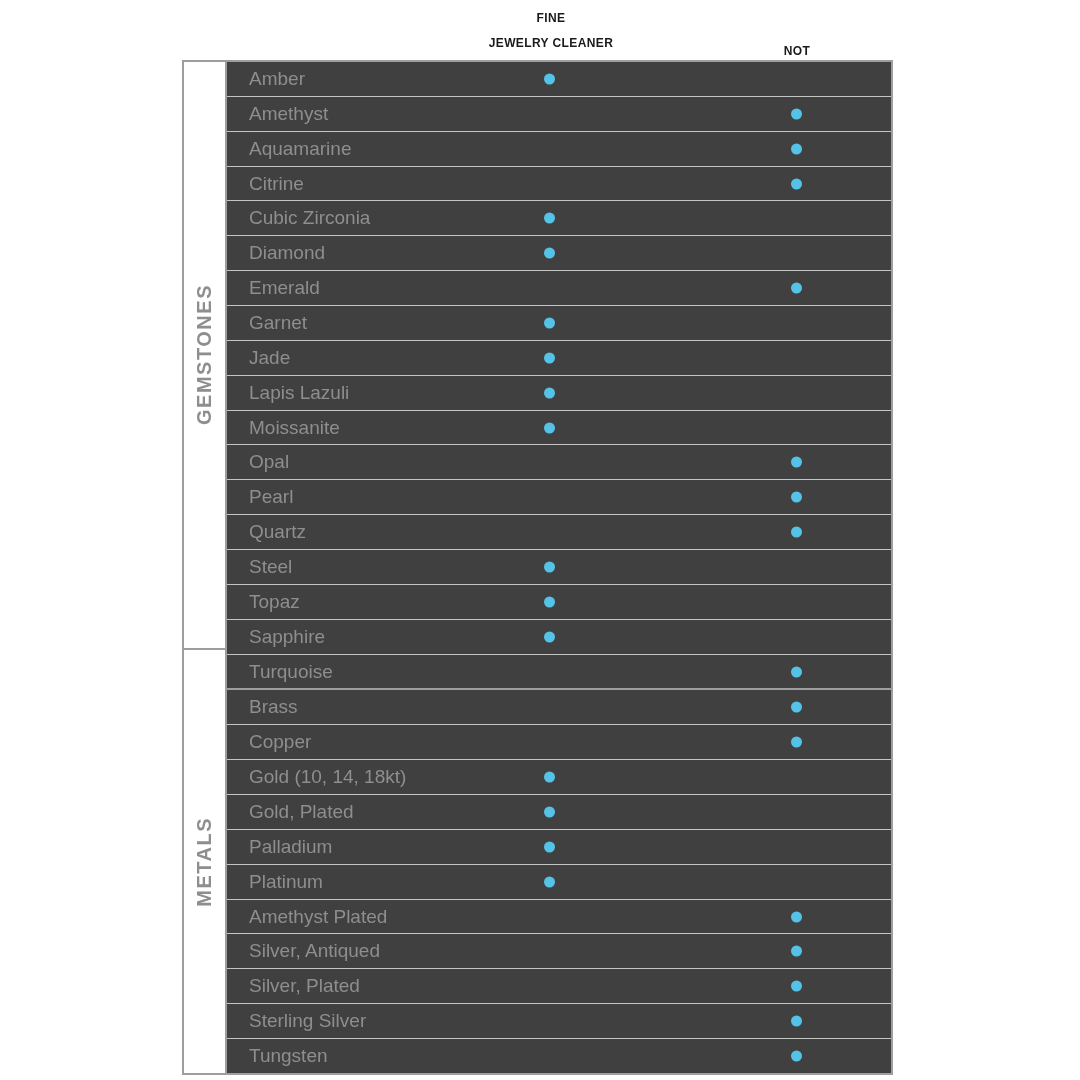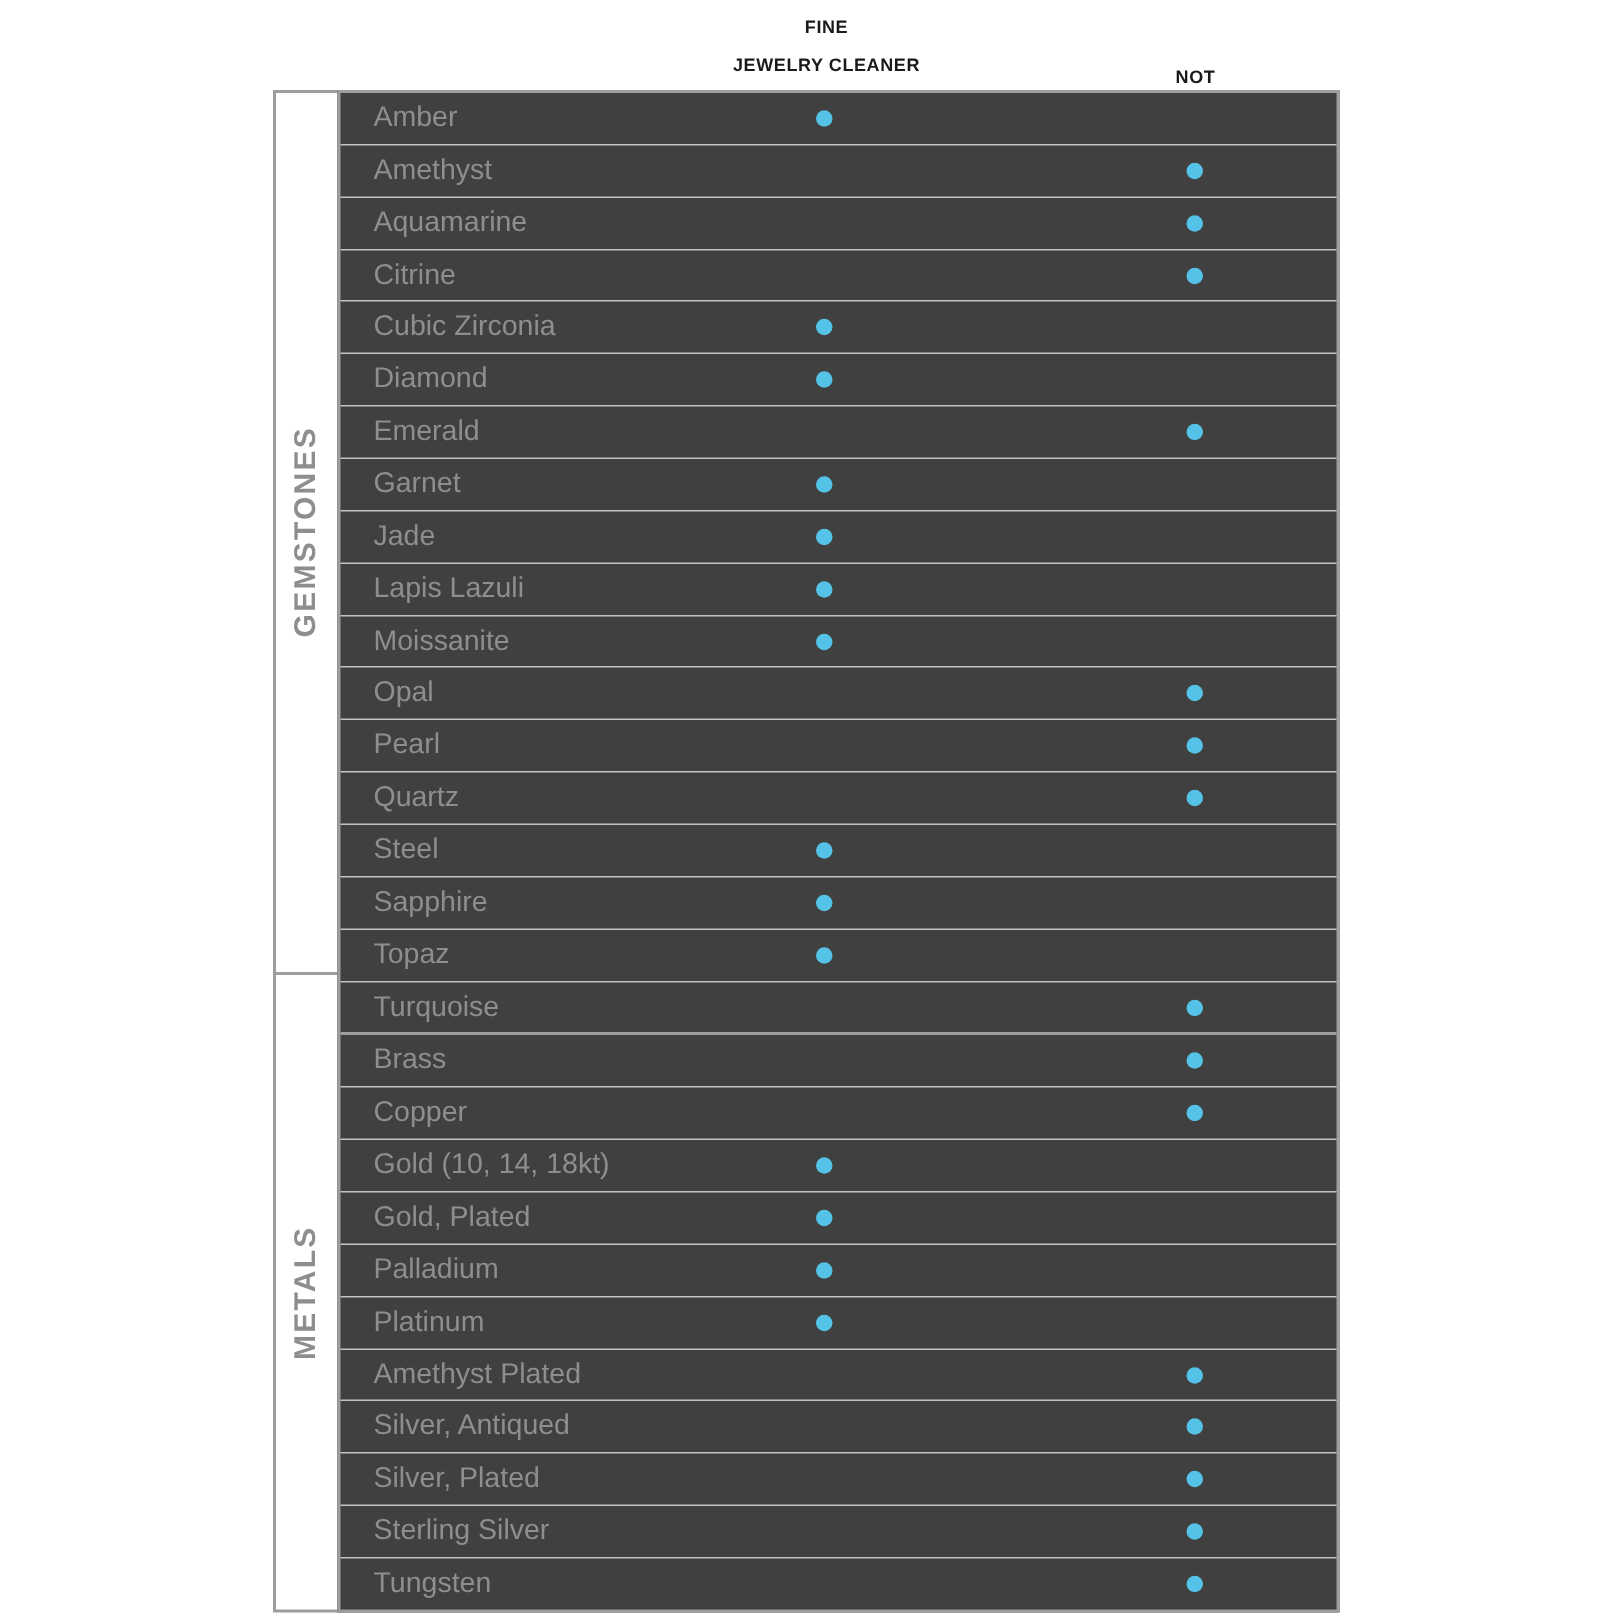--- a/index.html
+++ b/index.html
@@ -133,25 +133,25 @@
       </div>
       <div class="row">
         <span class="row-label">Quartz</span>
         <span class="dot dot-notrec"></span>
       </div>
       <div class="row">
         <span class="row-label">Steel</span>
         <span class="dot dot-fine"></span>
       </div>
       <div class="row">
+        <span class="row-label">Topaz</span>
+        <span class="dot dot-fine"></span>
+      </div>
+      <div class="row">
         <span class="row-label">Sapphire</span>
-        <span class="dot dot-fine"></span>
-      </div>
-      <div class="row">
-        <span class="row-label">Topaz</span>
         <span class="dot dot-fine"></span>
       </div>
       <div class="row section-end">
         <span class="row-label">Turquoise</span>
         <span class="dot dot-notrec"></span>
       </div>
       <div class="row">
         <span class="row-label">Brass</span>
         <span class="dot dot-notrec"></span>
       </div>

